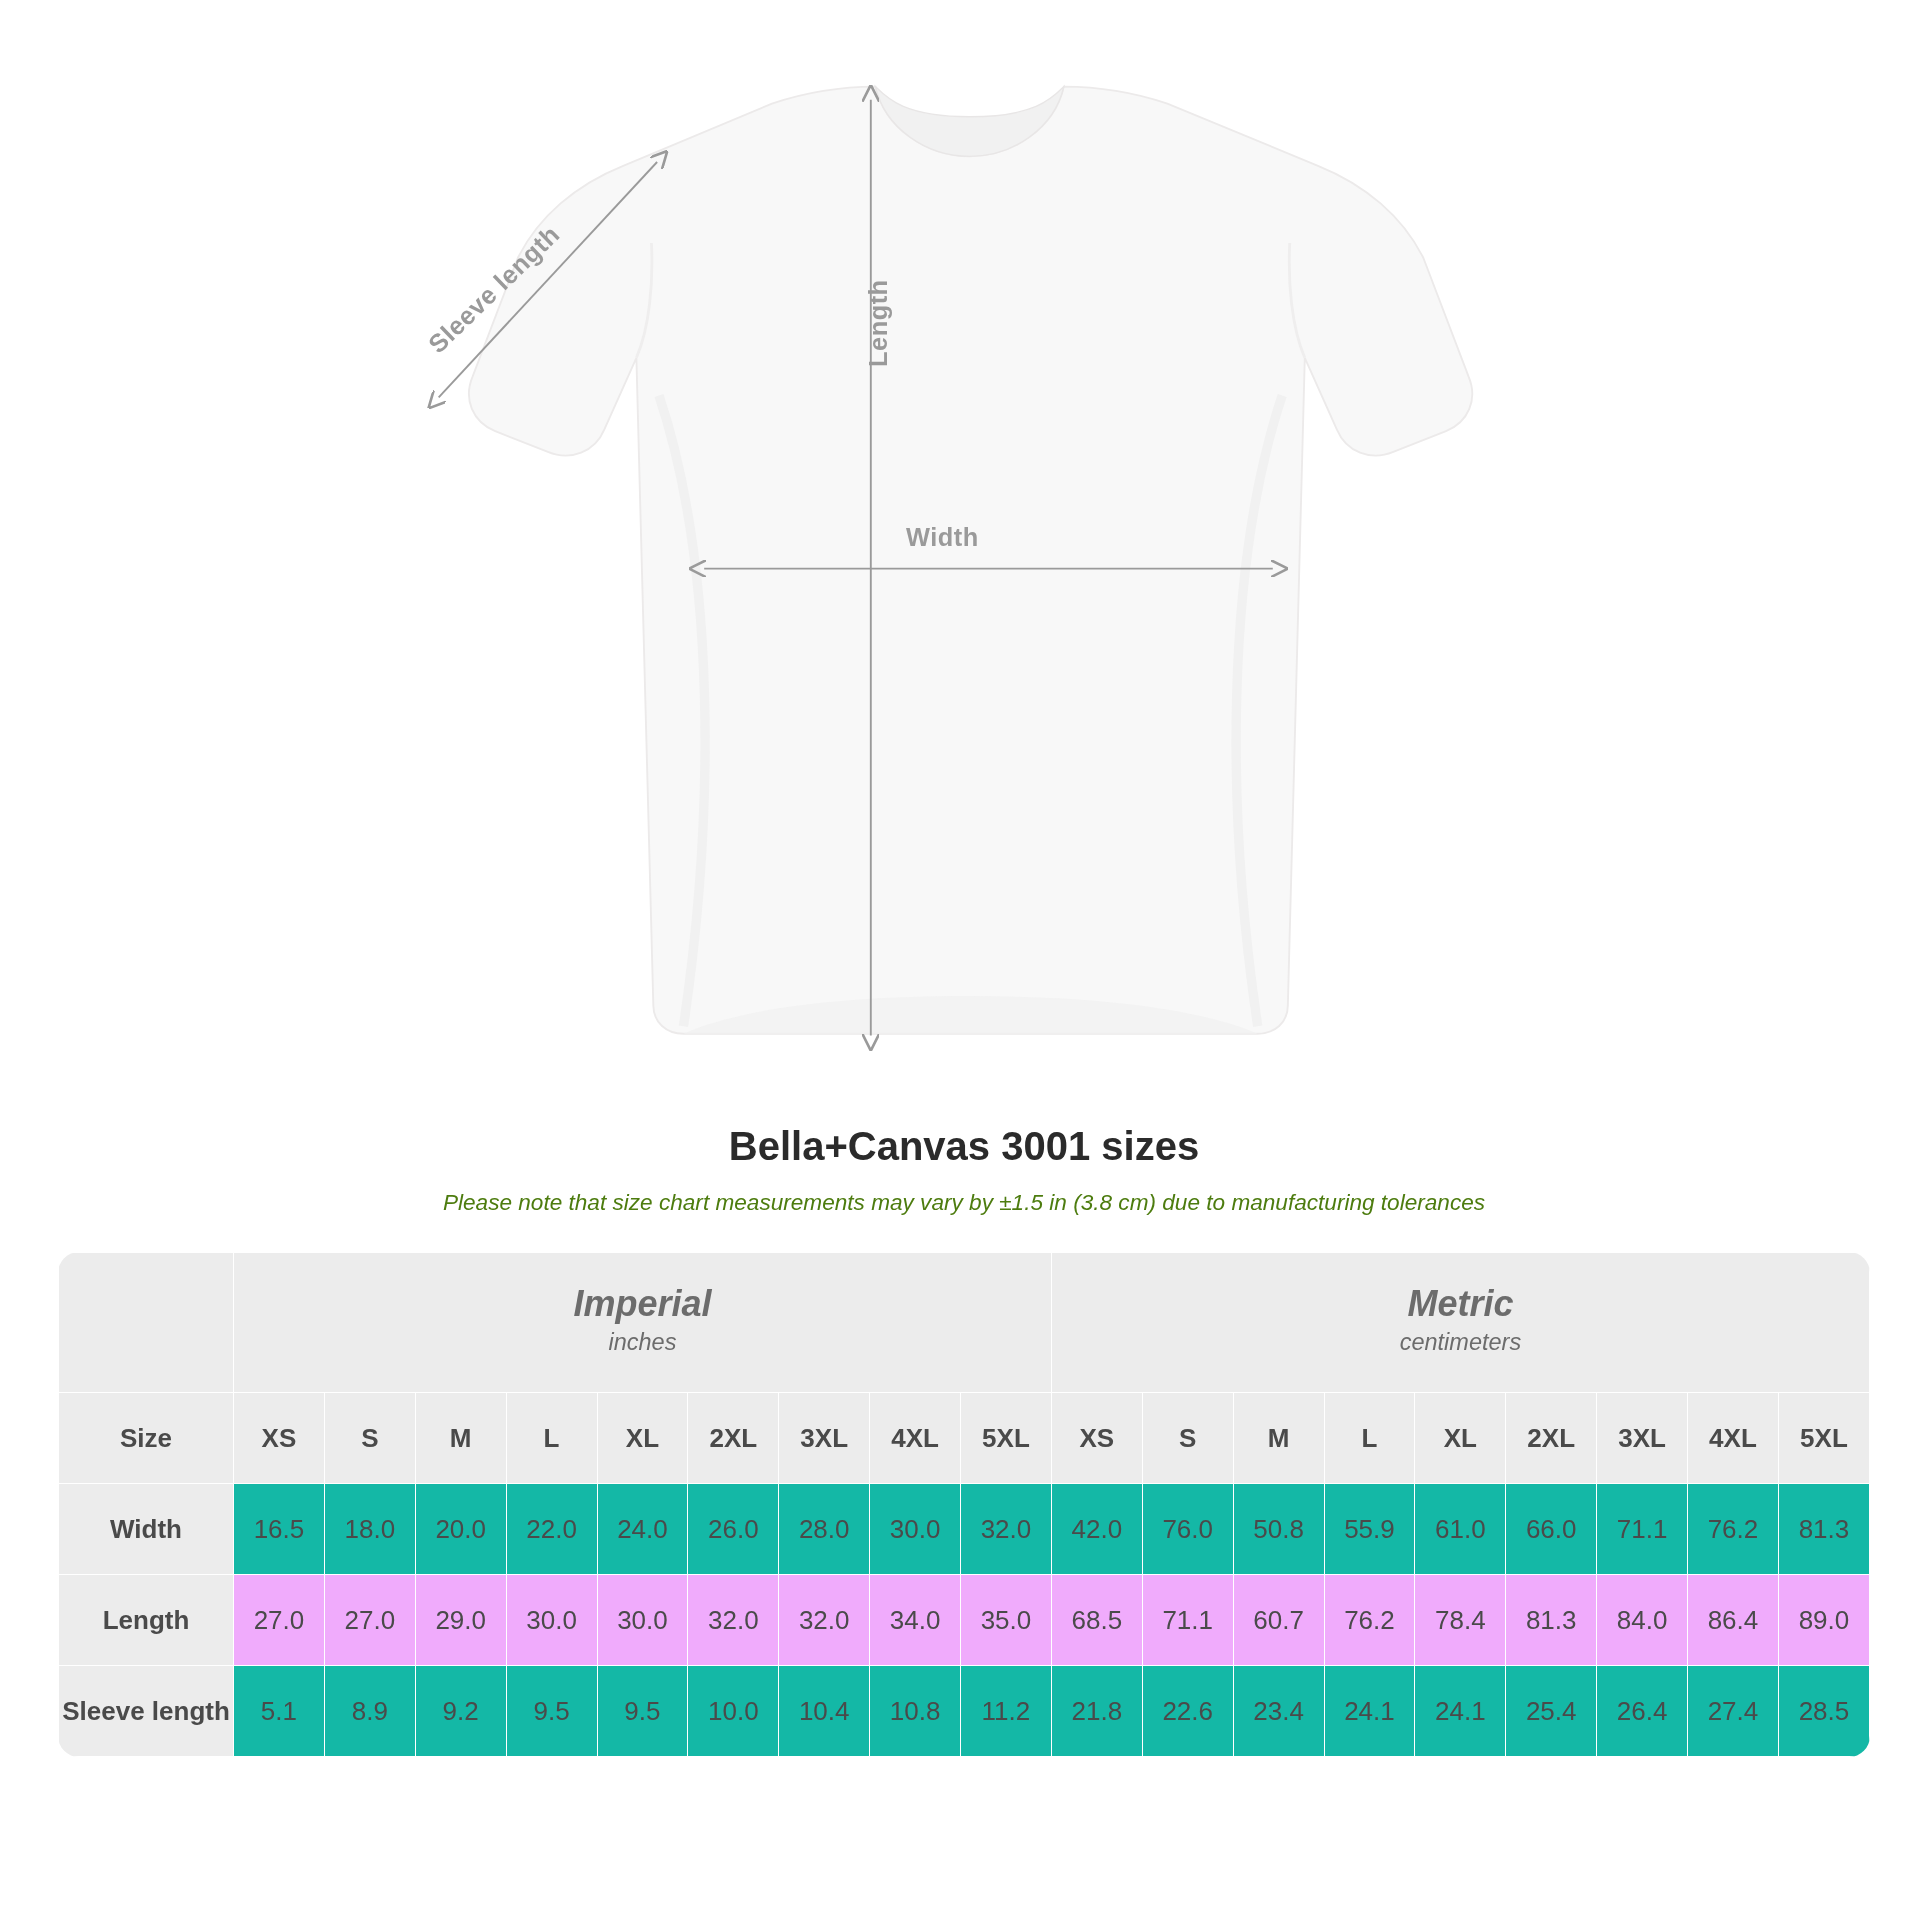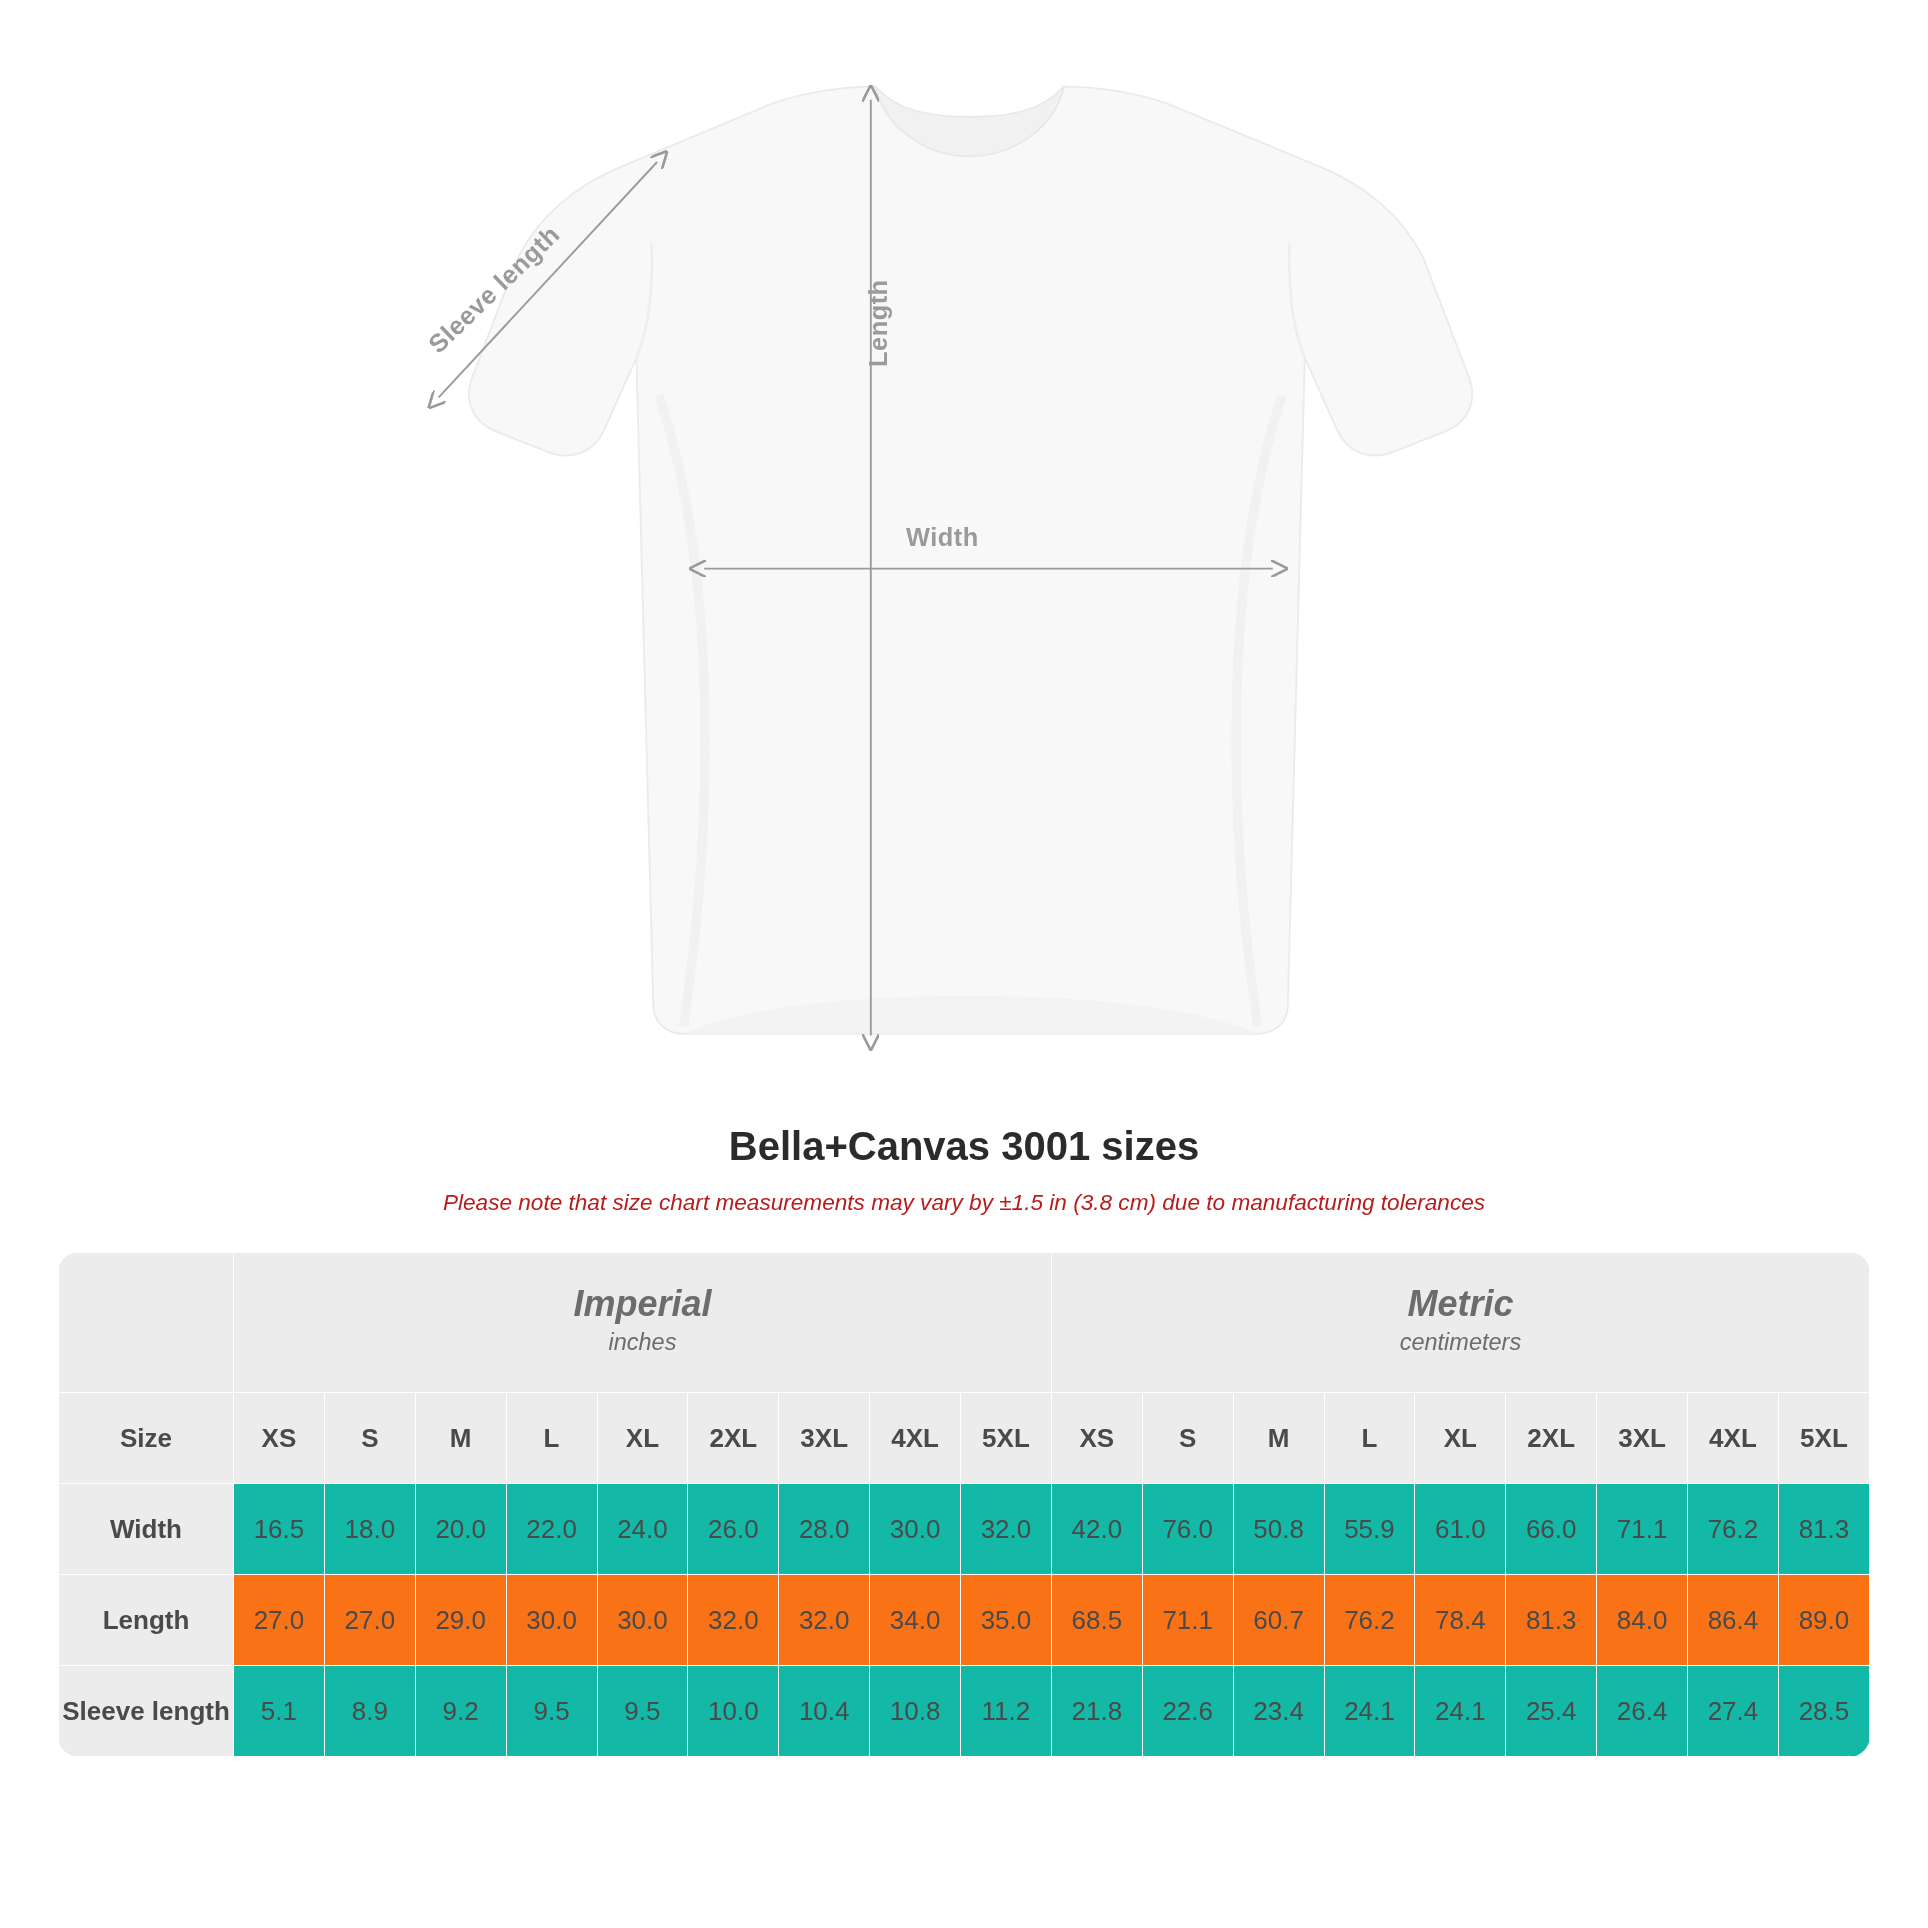--- a/index.html
+++ b/index.html
@@ -64,21 +64,21 @@
   }
   .chart-title {
     font-size: 40px;
     font-weight: bold;
     color: #2b2b2b;
     margin: 12px;
   }
   .chart-note {
     font-size: 22.6px;
     font-style: italic;
-    color: #b91c1c;
+    color: #4d7c0f;
     margin-top: 21px;
   }
 
   
   .table-wrap {
     margin: 36px 58px 0 58px;
     border-radius: 21px;
     overflow: hidden;
   }
   table.size-table {
@@ -127,21 +127,21 @@
   }
   .data-row td {
     height: 90px;
   }
   .data-row td.value {
     background: #14b8a6;
     font-size: 26px;
     color: #4a4a4a;
   }
   .data-row.alt td.value {
-    background: #f97316;
+    background: #f0abfc;
   }
   col.label-col { width: 175px; }
 </style>
 </head>
 <body>
 
 <div class="page">
 
   <div class="illustration">
     <svg class="shirt-svg" width="1928" height="1111" viewBox="0 0 2048 1180">

